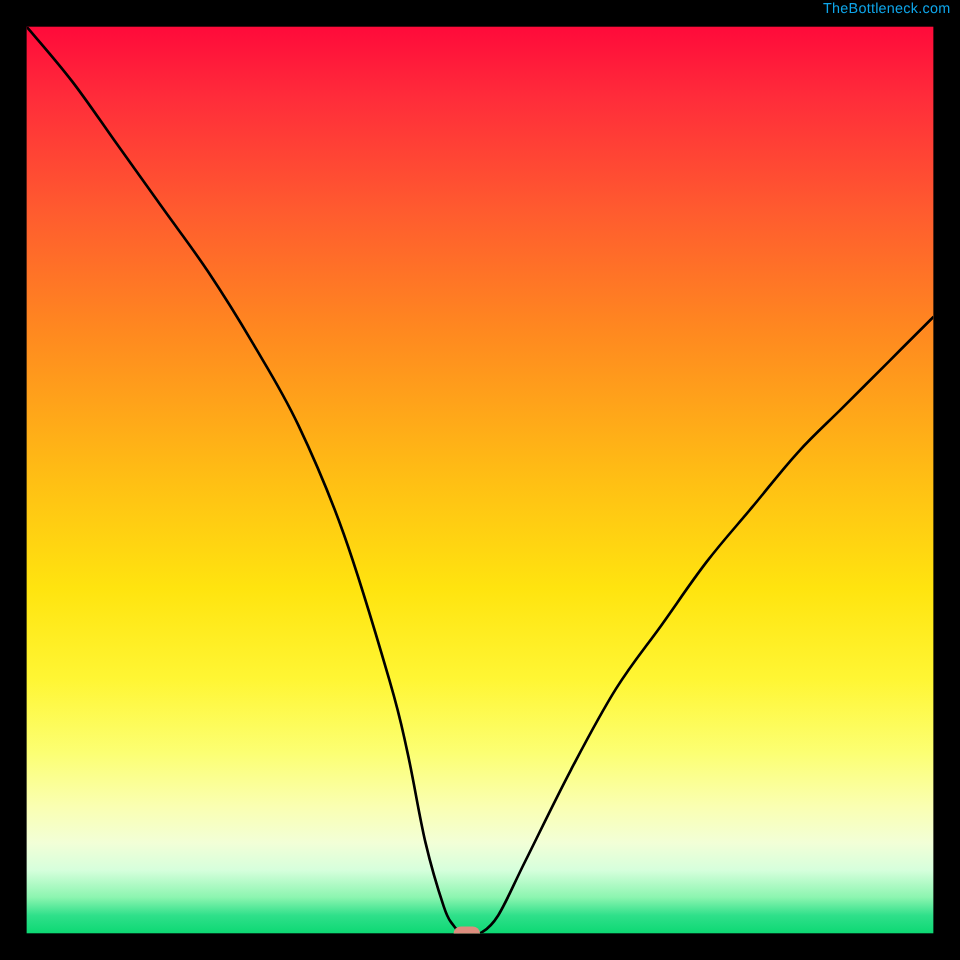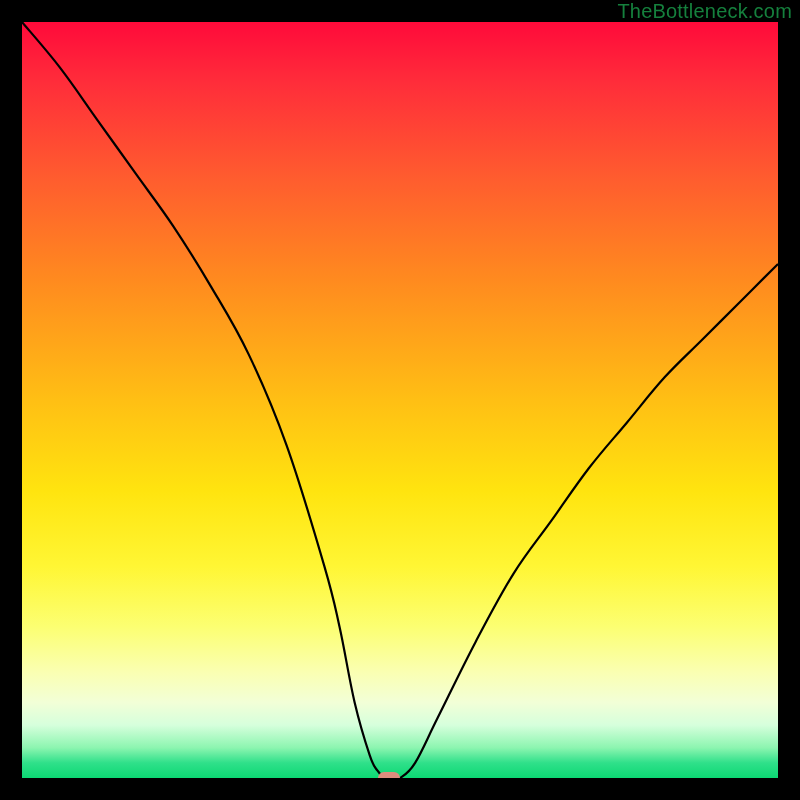--- a/index.html
+++ b/index.html
@@ -56,22 +56,22 @@
     width: 22px;
     height: 12px;
     border-radius: 6px;
     background: #dd8d7e;
     transform: translate(-50%, -50%);
   }
   .watermark {
     position: absolute;
     top: 0;
     right: 8px;
-    color: #15803d;
-    font-size: 20px;
+    color: #0ea5e9;
+    font-size: 12px;
     font-weight: 400;
     letter-spacing: 0.2px;
   }
 </style>
 </head>
 <body>
 
 <div class="wrap">
   <div class="plot">
     <div class="gradient"></div>

